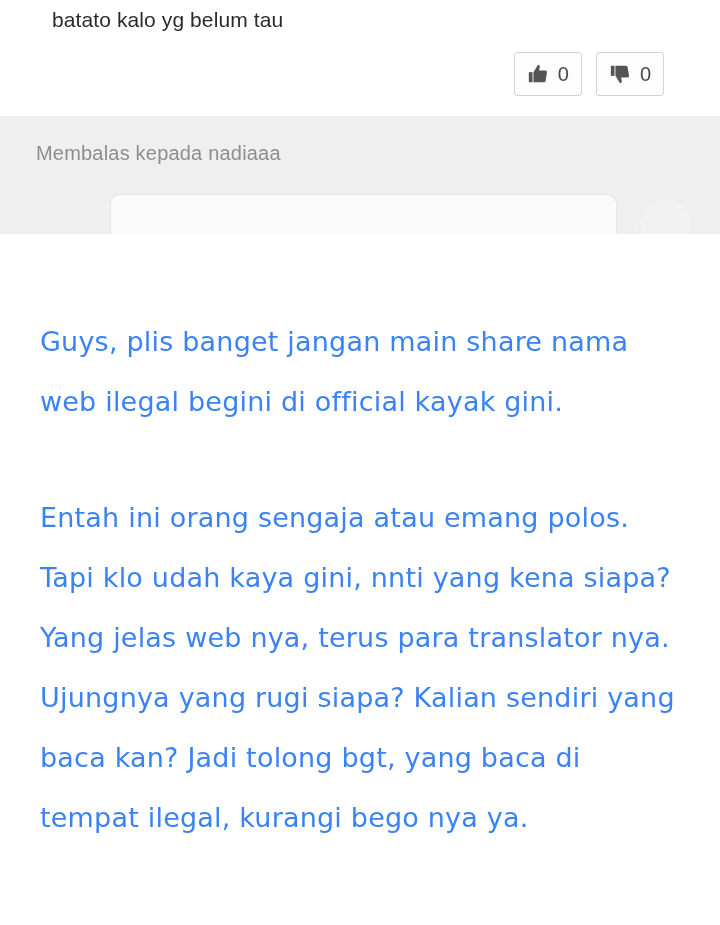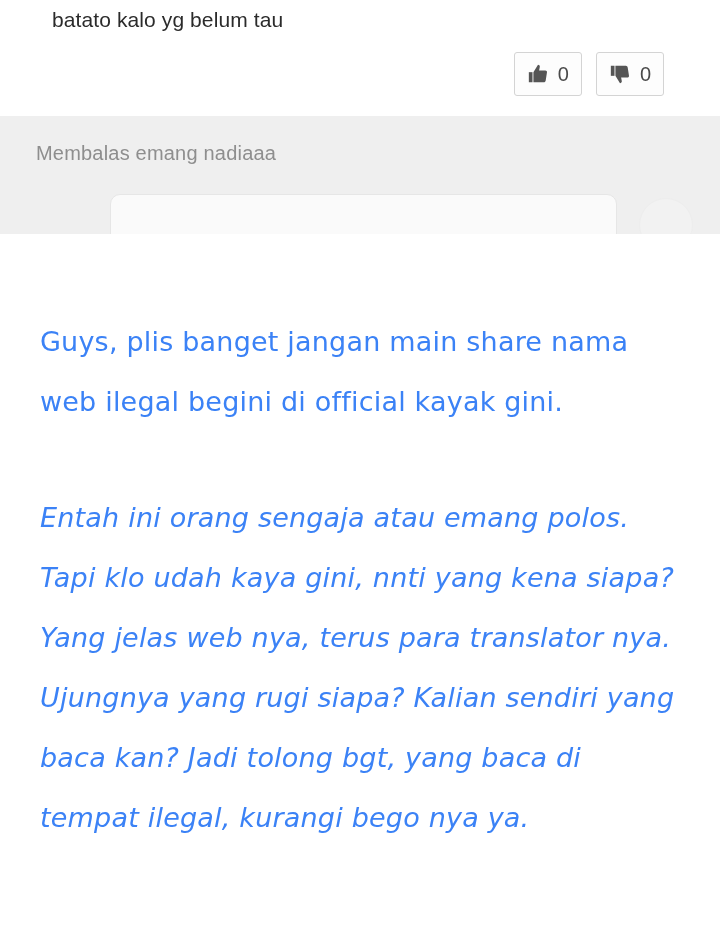--- a/index.html
+++ b/index.html
@@ -121,21 +121,20 @@
     font-family: "DejaVu Sans", sans-serif;
     font-size: 27px;
     line-height: 60px;
     color: #3b82f6;
     margin: 0;
     letter-spacing: 0.2px;
     font-weight: 400;
   }
   .para + .para {
     margin-top: 56px;
-    font-style: italic;
   }
 </style>
 </head>
 <body>
 
 <div class="screen">
 
   <div class="top-comment">
     <div class="top-comment-text">batato kalo yg belum tau</div>
 
@@ -156,21 +155,21 @@
             <path d="M2 3h4v11H2z"></path>
             <path d="M7 14l5 8c1.2 0 2-.9 2-2l-.8-4.2H20c1.1 0 2-.9 1.8-2L20.4 5c-.2-1.1-1-2-2-2H7v11z"></path>
           </svg>
         </span>
         <span class="vote-count">0</span>
       </div>
     </div>
   </div>
 
   <div class="reply-band">
-    <div class="reply-to">Membalas emang nadiaaa</div>
+    <div class="reply-to">Membalas kepada nadiaaa</div>
     <div class="ghost-row">
       <div class="ghost-input"></div>
       <div class="ghost-circle"></div>
     </div>
   </div>
 
   <div class="body-area">
     <p class="para">Guys, plis banget jangan main share nama web ilegal begini di official kayak gini.</p>
     <p class="para">Entah ini orang sengaja atau emang polos. Tapi klo udah kaya gini, nnti yang kena siapa? Yang jelas web nya, terus para translator nya. Ujungnya yang rugi siapa? Kalian sendiri yang baca kan? Jadi tolong bgt, yang baca di tempat ilegal, kurangi bego nya ya.</p>
   </div>

